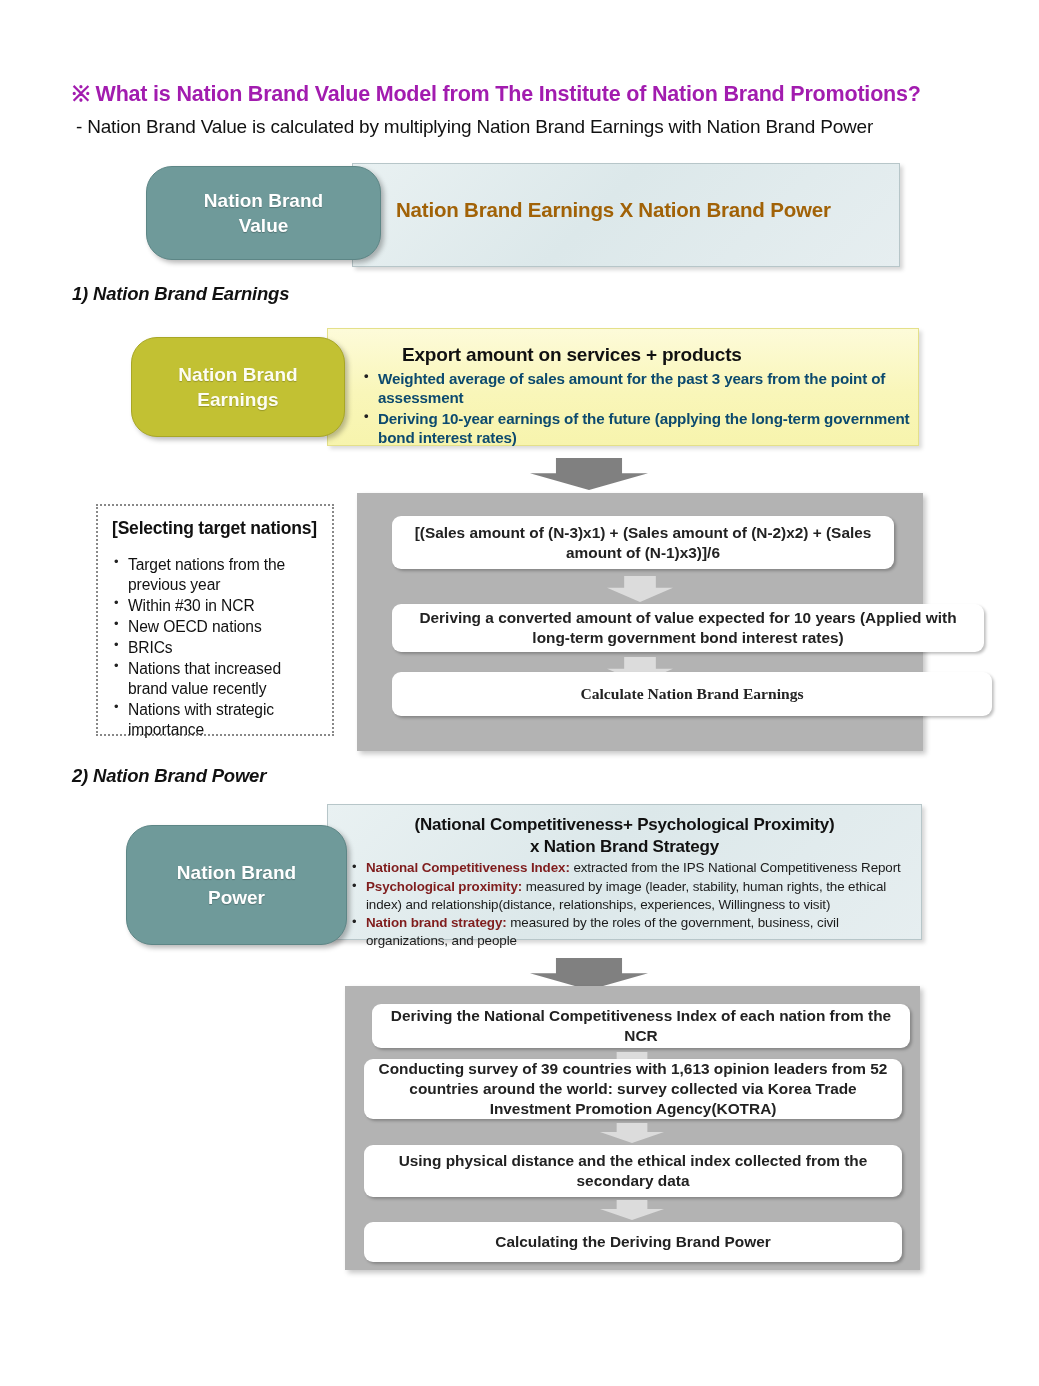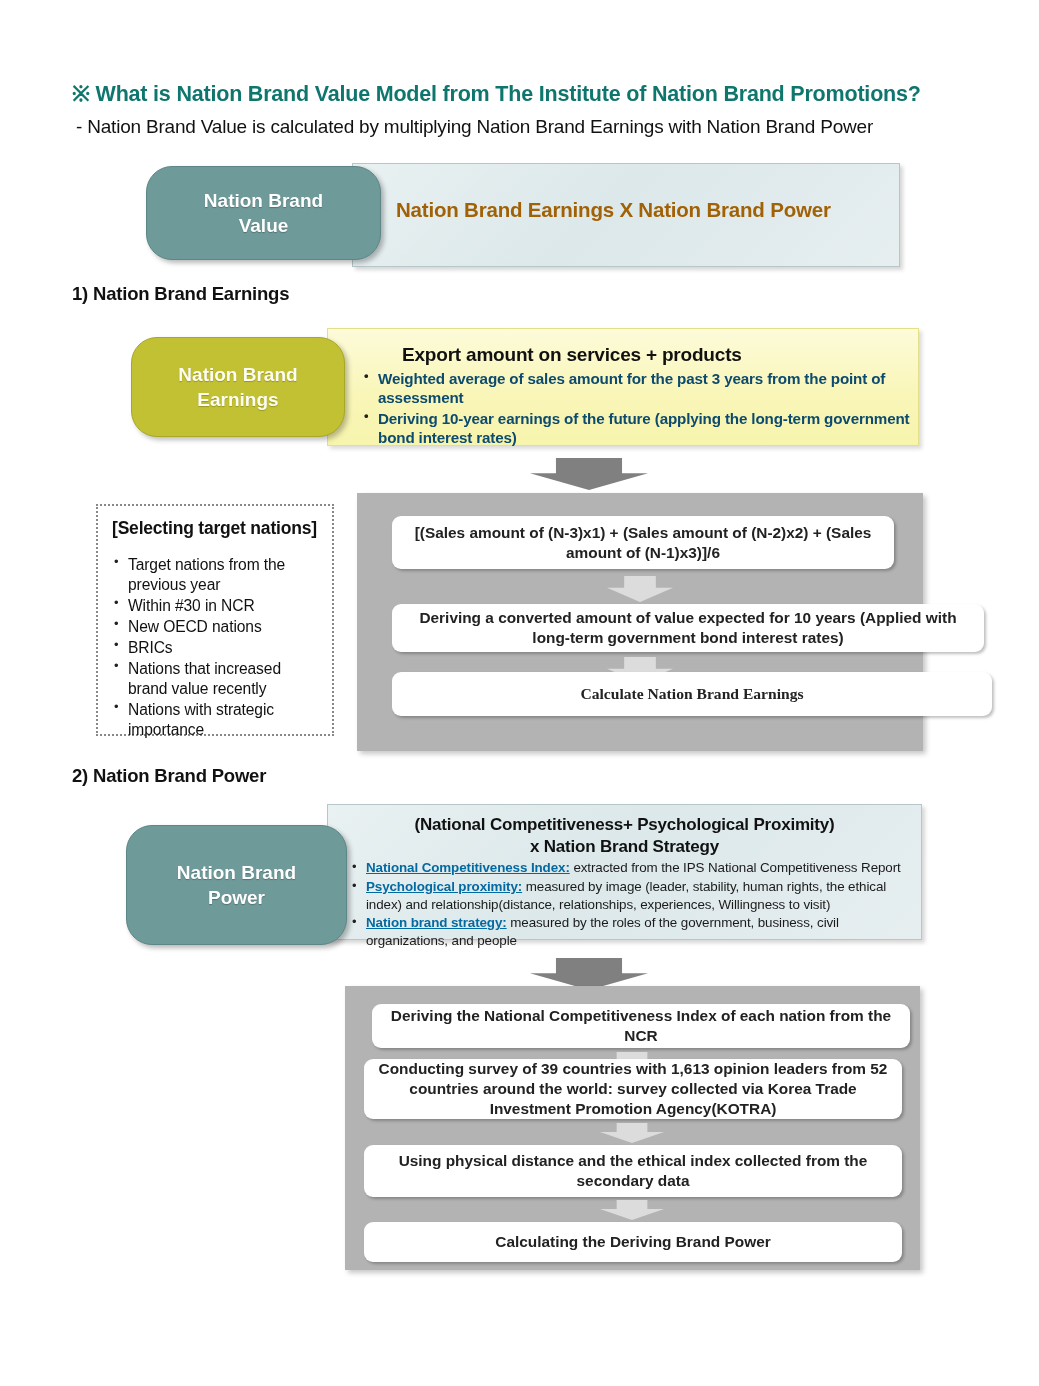--- a/index.html
+++ b/index.html
@@ -6,29 +6,30 @@
   body{
     width:1039px;height:1386px;background:#ffffff;
     font-family:"Liberation Sans", sans-serif;
     color:#111111;position:relative;overflow:hidden;
   }
   .page{position:relative;width:1039px;height:1386px;}
 
   
   .doc-title{
     position:absolute;left:72px;top:78px;width:930px;
-    font-size:21.5px;font-weight:bold;letter-spacing:-0.2px;color:#0f766e;
+    font-size:21.5px;font-weight:bold;letter-spacing:-0.2px;color:#a21caf;
   }
   .doc-sub{
     position:absolute;left:76px;top:116px;width:940px;
     font-size:19px;font-weight:400;color:#111;letter-spacing:-0.2px;
   }
   .sec-head{
     position:absolute;left:72px;font-size:18.5px;font-weight:bold;color:#111;
     letter-spacing:-0.2px;
+    font-style:italic;
   }
   #sec1{top:283px;}
   #sec2{top:765px;}
 
   
   .panel-blue{
     position:absolute;
     background:linear-gradient(135deg,#e9f1f2 0%,#dce8ea 45%,#e6eef0 100%);
     border:1px solid #b7c6c9;
     box-shadow:3px 3px 4px rgba(0,0,0,.16);
@@ -116,21 +117,21 @@
   .p-head{
     position:absolute;text-align:center;font-size:17px;font-weight:bold;
     color:#111;line-height:1.3;letter-spacing:-0.2px;
   }
   .p-bullets{
     position:absolute;font-size:13.4px;color:#1b1b1b;line-height:1.33;
     letter-spacing:-0.1px;
   }
   .p-bullets li{padding-left:17px;margin-bottom:1px;}
   .p-bullets li:before{content:"\2022";left:4px;top:-1px;font-size:12px;}
-  .p-bullets b{font-weight:bold;color:#0369a1;text-decoration:underline;}
+  .p-bullets b{font-weight:bold;color:#7f1d1d;}
 </style>
 </head>
 <body>
 
 <div class="page">
 
   <div class="doc-title">※ What is Nation Brand Value Model from The Institute of Nation Brand Promotions?</div>
   <div class="doc-sub">- Nation Brand Value is calculated by multiplying Nation Brand Earnings with Nation Brand Power</div>
 
   <div class="panel-blue" style="left:352px;top:163px;width:546px;height:102px;"></div>

